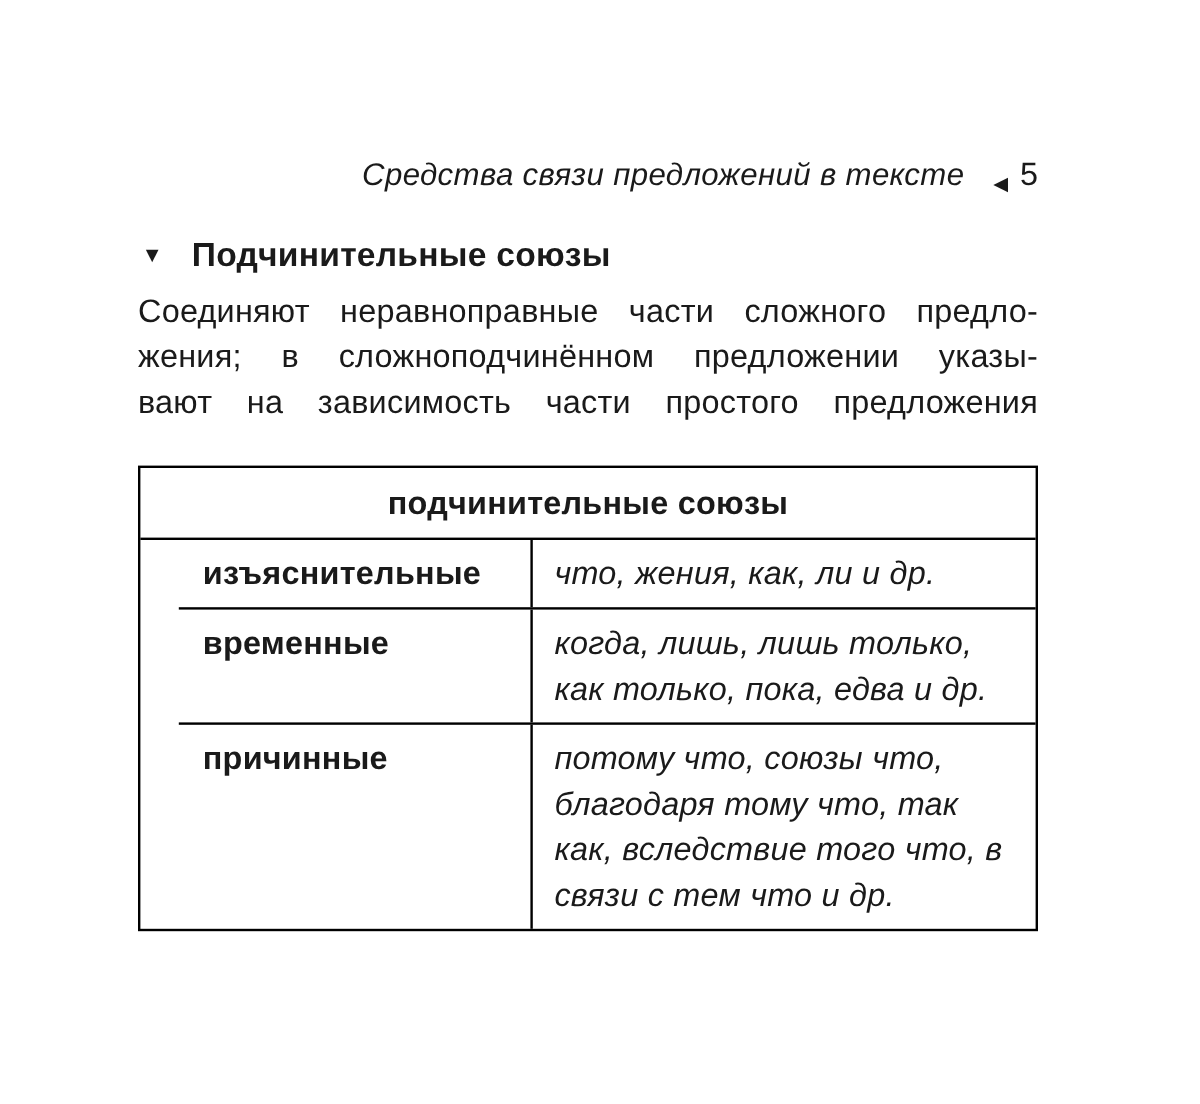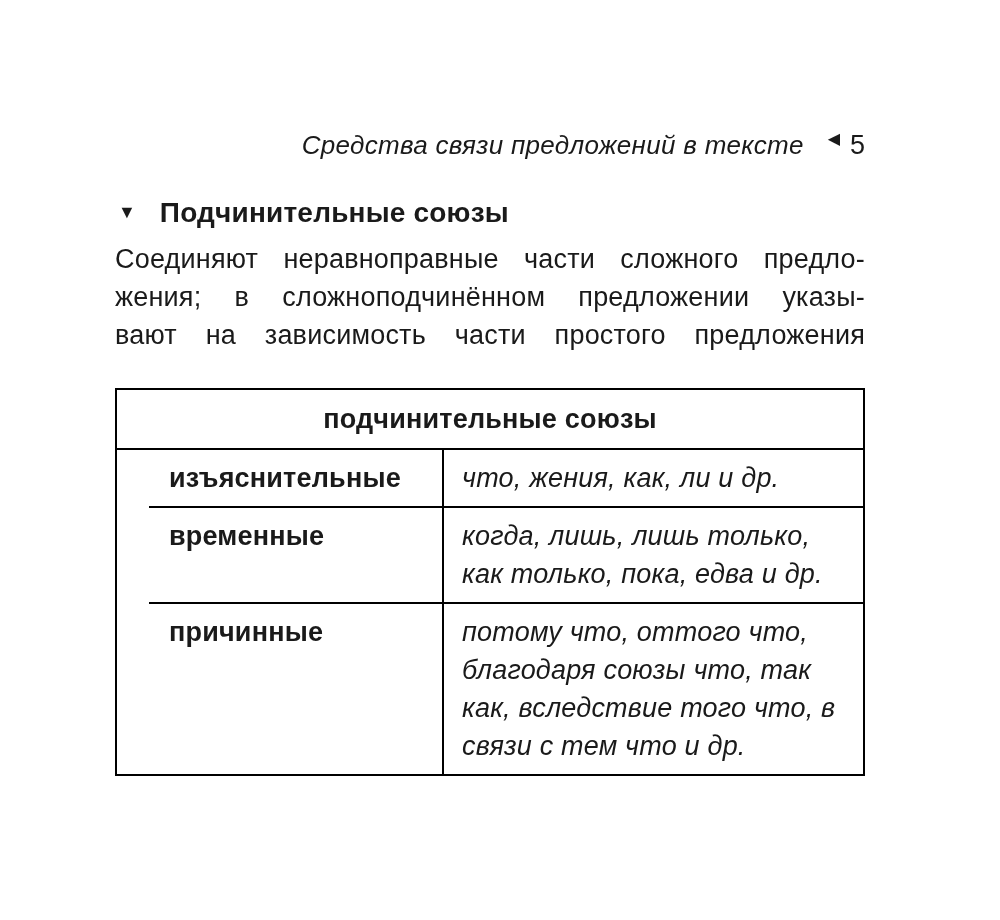--- a/index.html
+++ b/index.html
@@ -18,21 +18,21 @@
   }
   .content {
     padding: 0 135px 0 115px;
   }
 
   
   .running-header {
     padding-top: 130px;
     display: flex;
     justify-content: flex-end;
-    align-items: flex-start;
+    align-items: flex-end;
   }
   .running-title {
     font-style: italic;
     font-size: 26px;
     letter-spacing: 0.3px;
     white-space: nowrap;
   }
   .page-marker {
     font-size: 16px;
     margin-left: 24px;
@@ -148,18 +148,18 @@
         <div class="cell-examples">что, жения, как, ли и др.</div>
       </div>
 
       <div class="table-row">
         <div class="cell-category">временные</div>
         <div class="cell-examples">когда, лишь, лишь только, как только, пока, едва и др.</div>
       </div>
 
       <div class="table-row">
         <div class="cell-category">причинные</div>
-        <div class="cell-examples">потому что, оттого что, благодаря союзы что, так как, вследствие того что, в связи с тем что и др.</div>
+        <div class="cell-examples">потому что, союзы что, благодаря тому что, так как, вследствие того что, в связи с тем что и др.</div>
       </div>
     </div>
 
   </div>
 </div>
 
 </body></html>

